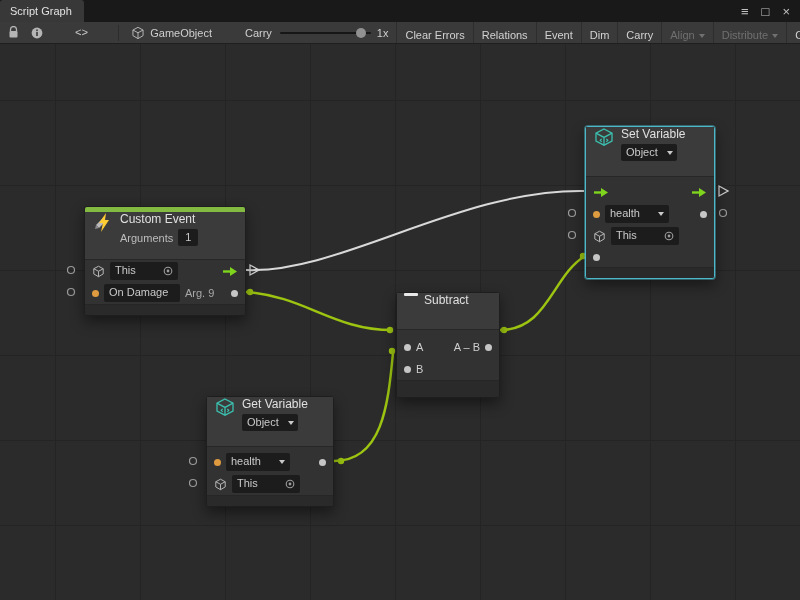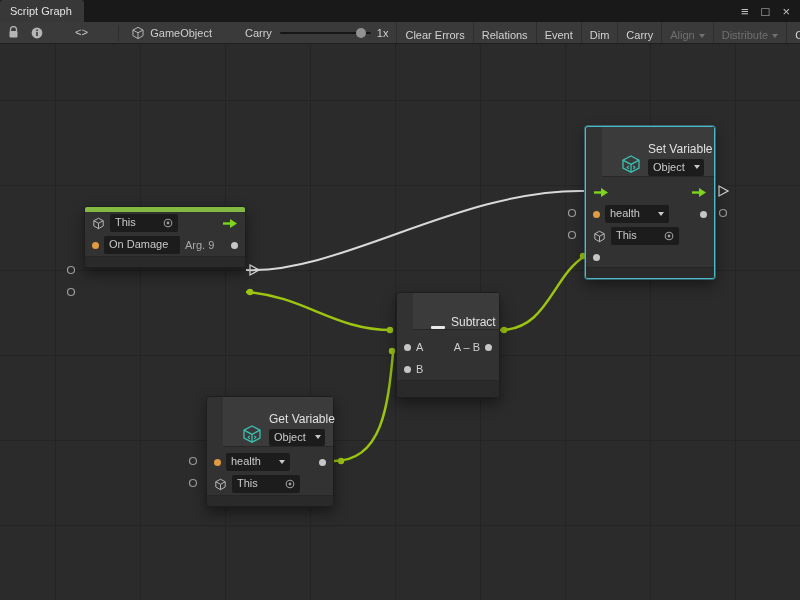--- a/index.html
+++ b/index.html
@@ -28,22 +28,22 @@
   .canvas{position:absolute;top:44px;left:0;width:800px;height:556px;background:#2b2b2b;
     background-image:linear-gradient(#242424 1px,transparent 1px),linear-gradient(90deg,#242424 1px,transparent 1px);
     background-size:85px 85px;background-position:55px 56px;}
   .wires{position:absolute;inset:0;z-index:1;pointer-events:none;}
   .wires path,.wires polygon,.wires circle{pointer-events:auto;}
   
   .node{position:absolute;background:#323232;border:1px solid #1e1e1e;border-radius:3px;
     box-shadow:0 6px 14px rgba(0,0,0,.45);color:#cfcfcf;z-index:2;box-sizing:border-box;}
   .node.selected{border-color:#4cb8c9;box-shadow:0 0 0 1px rgba(76,184,201,.45),0 6px 14px rgba(0,0,0,.45);}
   .node-accent{height:5px;background:#83ba41;border-radius:2px 2px 0 0;}
-  .node-header{display:flex;align-items:flex-end;gap:6px;padding:0 18px;background:#3b3b3b;
-    border-bottom:1px solid #272727;box-sizing:border-box;margin-left:16px;}
+  .node-header{display:flex;align-items:flex-start;gap:6px;padding:0 7px;background:#3b3b3b;
+    border-bottom:1px solid #272727;box-sizing:border-box;}
   .ce-header{height:48px;}
   .var-header{height:50px;}
   .sub-header{height:37px;}
   .node-title{font-size:12px;color:#e0e0e0;white-space:nowrap;}
   .node-sub{font-size:11px;color:#bdbdbd;display:flex;align-items:center;gap:5px;margin-top:3px;}
   .node-body{padding:0;}
   .node-body.pad4{padding-top:4px;}
   .node-body.pad6{padding-top:6px;}
   .row{display:flex;align-items:center;gap:5px;padding:0 7px;height:22px;}
   .row.between{justify-content:space-between;}
@@ -140,20 +140,36 @@
     <circle cx="193" cy="417" r="3.5" fill="none" stroke="#9b9b9b" stroke-width="1.2"></circle>
     <circle cx="193" cy="439" r="3.5" fill="none" stroke="#9b9b9b" stroke-width="1.2"></circle>
     <circle cx="572" cy="169" r="3.5" fill="none" stroke="#9b9b9b" stroke-width="1.2"></circle>
     <circle cx="572" cy="191" r="3.5" fill="none" stroke="#9b9b9b" stroke-width="1.2"></circle>
     <polygon points="719,142 728,147 719,152" fill="none" stroke="#cfcfcf" stroke-width="1.3"></polygon>
     <circle cx="723" cy="169" r="3.5" fill="none" stroke="#9b9b9b" stroke-width="1.2"></circle>
   </svg>
 
   <div class="node" style="left:84px;top:162px;width:162px;">
     <div class="node-accent"></div>
+    <div class="node-header ce-header">
+      <span class="icon">
+        <svg width="22" height="22" viewBox="0 0 22 22">
+          <polygon points="4,13 11,6 14,9 7,16" fill="#b9b9b9"></polygon>
+          <polygon points="4,13 7,16 3,17" fill="#8a8a8a"></polygon>
+          <polygon points="14,1 7,11 11,11 9,20 17,8 13,8" fill="#ffcc33"></polygon>
+        </svg>
+      </span>
+      <div>
+        <div class="node-title">Custom Event</div>
+        <div class="node-sub">
+          <span>Arguments</span>
+          <span class="field num">1</span>
+        </div>
+      </div>
+    </div>
     <div class="node-body">
       <div class="row">
         <span class="icon">
           <svg width="13" height="13" viewBox="0 0 16 16">
               <path d="M8 1.5 13.8 4.6V11L8 14.4 2.2 11V4.6Z" fill="none" stroke="#b8b8b8" stroke-width="1.2"></path>
               <path d="M2.2 4.6 8 7.7 13.8 4.6M8 7.7V14.4" fill="none" stroke="#b8b8b8" stroke-width="1.2"></path>
             </svg>
         </span>
         <span class="field w68">
           <span>This</span>

